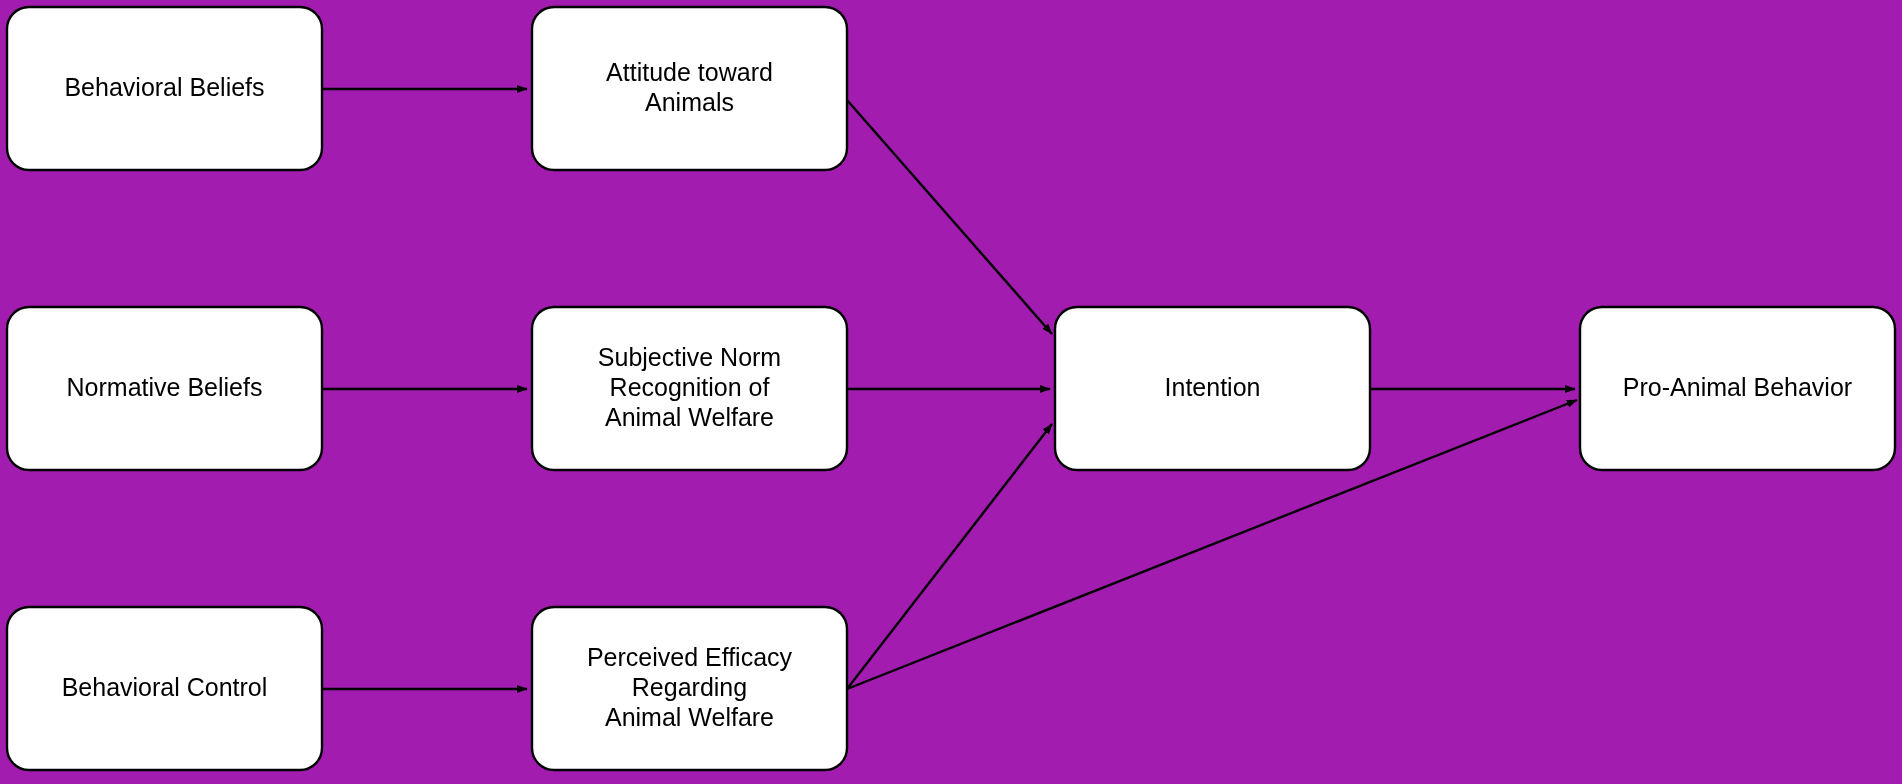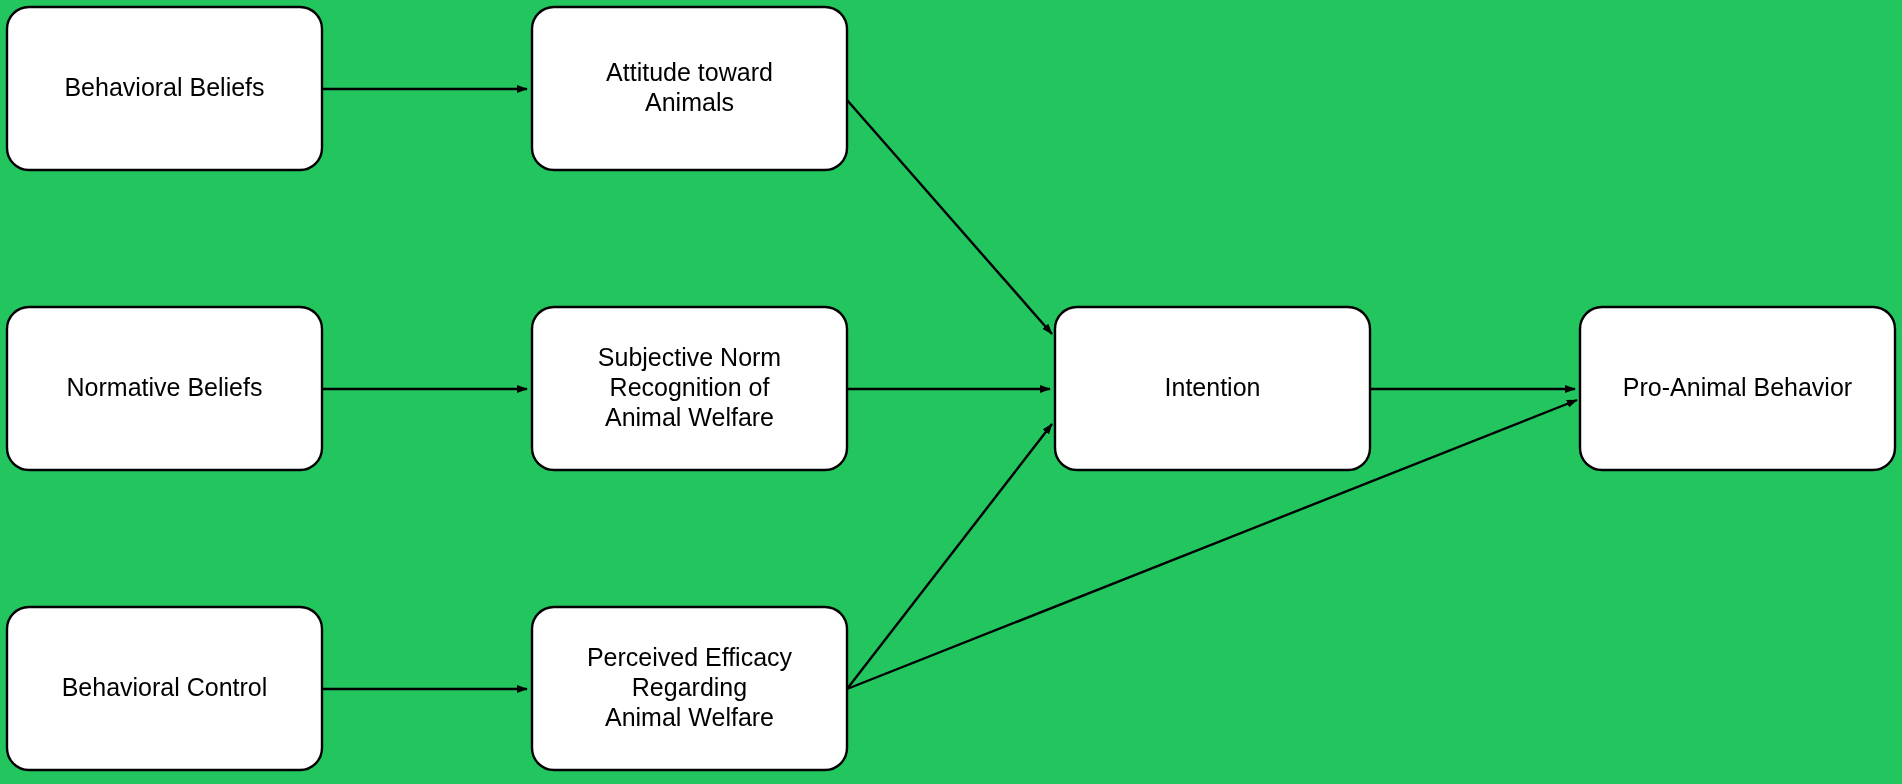--- a/index.html
+++ b/index.html
@@ -7,21 +7,21 @@
     padding: 0;
     background: #ffffff;
   }
   body {
     font-family: "Liberation Sans", sans-serif;
   }
   #stage {
     position: relative;
     width: 1902px;
     height: 784px;
-    background: #22c55e;
+    background: #a21caf;
     overflow: hidden;
   }
   #diagram-svg {
     position: absolute;
     left: 0;
     top: 0;
     width: 1902px;
     height: 784px;
     display: block;
   }

